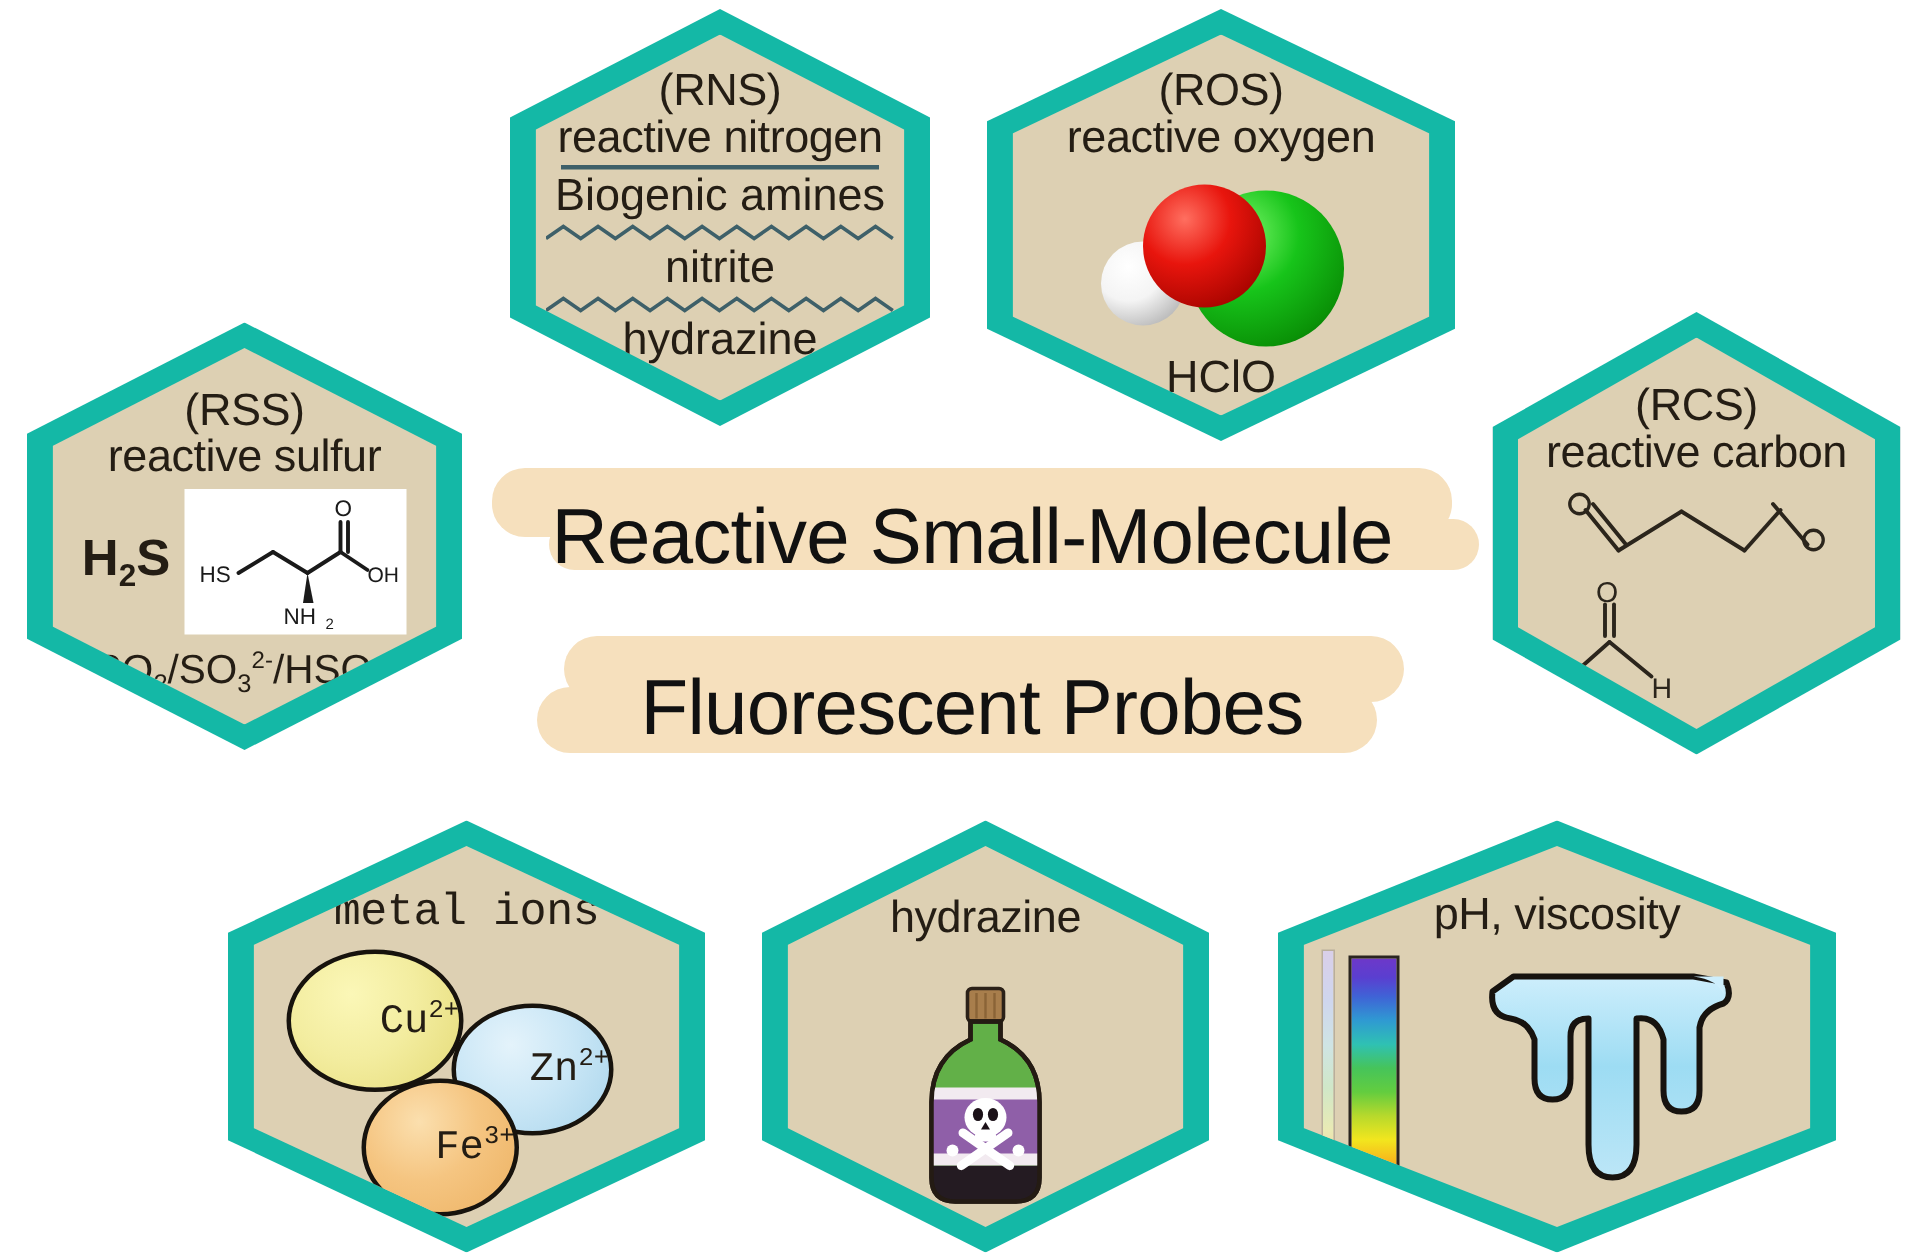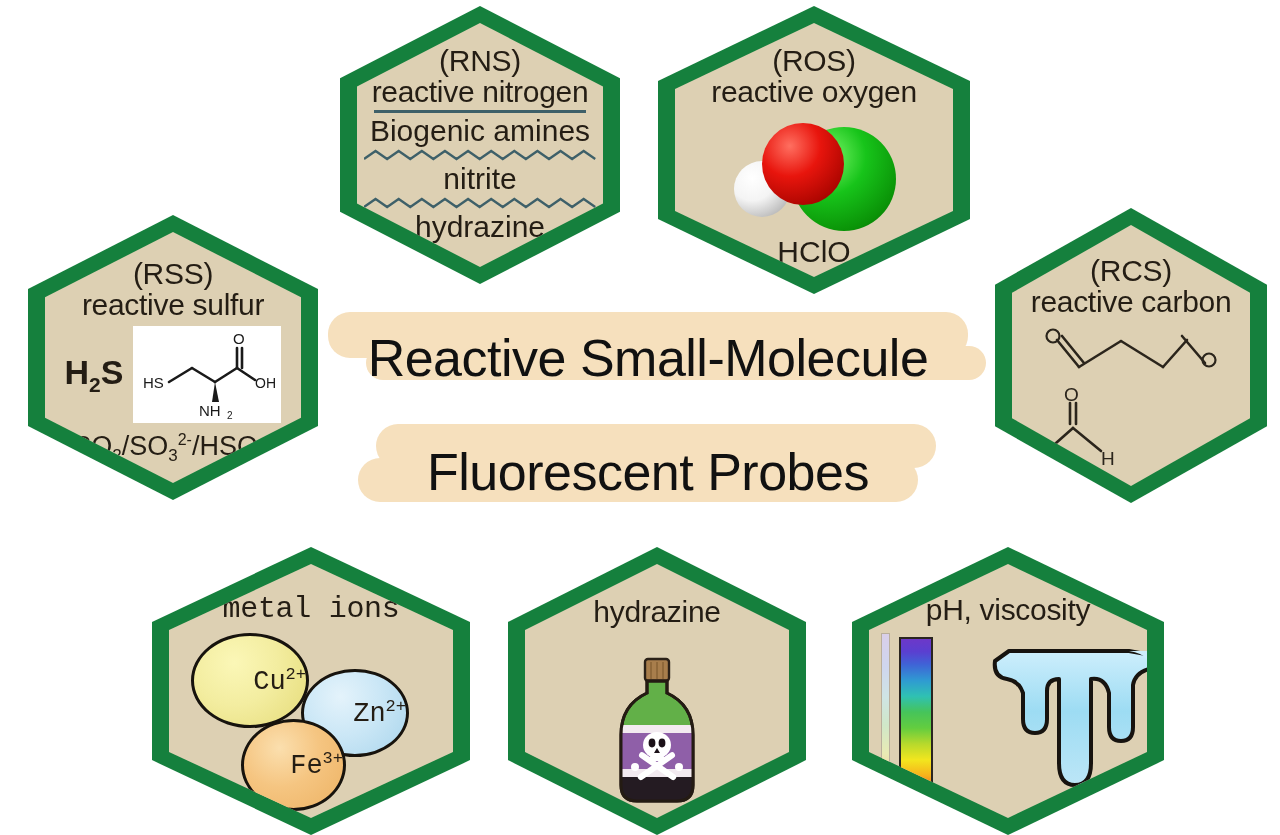--- a/index.html
+++ b/index.html
@@ -7,21 +7,21 @@
     width: 1280px; height: 835px;
     background: #ffffff;
     font-family: "Liberation Sans", sans-serif;
     overflow: hidden;
   }
   #stage { position: relative; width: 1280px; height: 835px; background:#fff; }
 
   
   .hex {
     position: absolute;
-    background: #15803d;
+    background: #14b8a6;
     clip-path: polygon(50% 0%, 100% 26%, 100% 74%, 50% 100%, 0% 74%, 0% 26%);
     filter: drop-shadow(0 0 1px #000);
   }
   .hex-inner {
     position: absolute;
     left: 17px; top: 17px; right: 17px; bottom: 17px;
     background: #ddd0b3;
     clip-path: polygon(50% 0%, 100% 26%, 100% 74%, 50% 100%, 0% 74%, 0% 26%);
     overflow: hidden;
   }
@@ -149,21 +149,21 @@
         <div class="mol-hclo">
           <div class="sphere sph-cl"></div>
           <div class="sphere sph-o"></div>
           <div class="sphere sph-h"></div>
         </div>
         <div class="hclo-label">HClO</div>
       </div>
     </div>
   </div>
 
-  <div class="hex" style="left:28px; top:215px; width:290px; height:285px;">
+  <div class="hex" style="left:18px; top:215px; width:290px; height:285px;">
     <div class="hex-inner">
       <div class="hex-content" style="padding-top:26px;">
         <div class="cap">
           <span class="l1">(RSS)</span>
           <span class="l2">reactive sulfur</span>
         </div>
 
         <div class="rss-row">
           <div class="h2s">
             <span>H</span><sub>2</sub><span>S</span>
@@ -283,21 +283,21 @@
               <ellipse cx="51" cy="86" rx="3.4" ry="4.4"></ellipse>
               <polygon points="46,91 43,96 49,96"></polygon>
             </g>
             <path d="M36 24 L56 24 L56 36 Q82 48 82 78 L82 128 Q82 144 66 144 L26 144 Q10 144 10 128 L10 78 Q10 48 36 36 Z" fill="none" stroke="#241b13" stroke-width="3"></path>
           </svg>
         </div>
       </div>
     </div>
   </div>
 
-  <div class="hex" style="left:852px; top:547px; width:312px; height:288px;">
+  <div class="hex" style="left:852px; top:547px; width:372px; height:288px;">
     <div class="hex-inner">
       <div class="hex-content" style="padding-top:30px;">
         <div class="cap">
           <span class="l1">pH, viscosity</span>
         </div>
         <div class="ph-row">
           <div class="ph-thin"></div>
           <div class="ph-bar"></div>
           <svg class="visc" viewBox="0 0 168 150">
             <defs>

